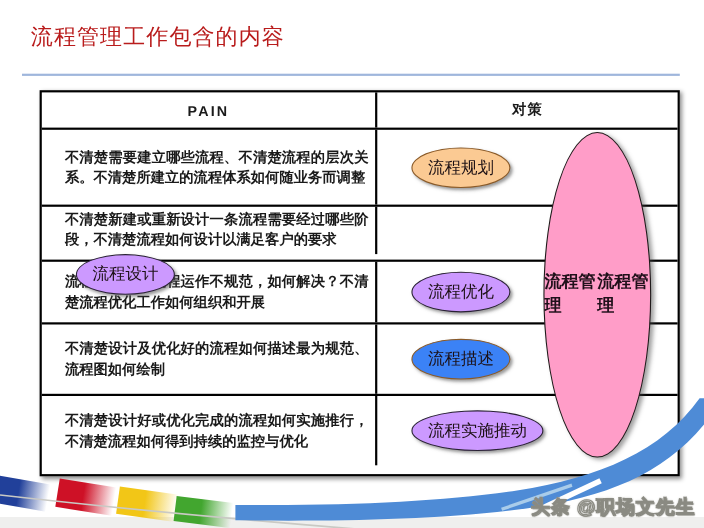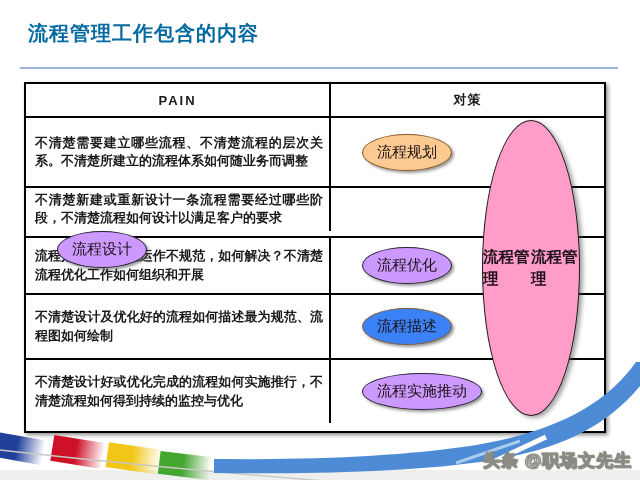--- a/index.html
+++ b/index.html
@@ -6,50 +6,50 @@
   html,body { background:#888; }
   .slide {
     position:relative; width:640px; height:480px;
     background:#ffffff; overflow:hidden;
     font-family:"Liberation Sans", sans-serif;
     color:#1a1a1a;
   }
   
   .title {
     position:absolute; left:28px; top:20px;
-    font-size:20px; font-weight:bold; letter-spacing:1px; color:#0369a1;
+    font-size:20px; font-weight:normal; letter-spacing:1px; color:#b91c1c;
   }
   .title-rule {
     position:absolute; left:20px; top:67px; width:598px; height:2px;
     background:#9FB6DC;
   }
   
   .ptable {
-    position:absolute; left:24px; top:82px; width:582px; height:351px;
+    position:absolute; left:36px; top:82px; width:582px; height:351px;
     border:2px solid #000; background:#fff;
     box-shadow:2px 2px 4px rgba(0,0,0,0.45);
   }
   .hrow, .trow { display:flex; width:100%; }
   .hrow { height:32px; }
   .trow { border-top:2px solid #000; }
   .row-0 { height:70px; }
   .row-1 { height:50px;flex-direction:column; }
   .row-2 { height:57px; }
   .row-3 { height:65px; }
   .row-4 { height:65px; }
   .hcell {
     font-size:13px; font-weight:bold;
     display:flex; align-items:center; justify-content:center;
     letter-spacing:2px;
   }
   .hcell.pain { width:305px; border-right:2px solid #000; }
   .hcell.sol  { flex:1; letter-spacing:1px; }
   .pcell {
     width:305px; border-right:2px solid #000;
-    padding:3px 6px 3px 9px;
+    padding:3px 6px 3px 21px;
     font-size:13px; font-weight:bold; line-height:1.42;
     display:flex; align-items:center;
     word-break:break-all; text-align:justify;
   }
   .scell {
     flex:1; display:flex; align-items:center;
     padding-left:31px; position:relative;
   }
   .ellipse {
     border-radius:50%;

